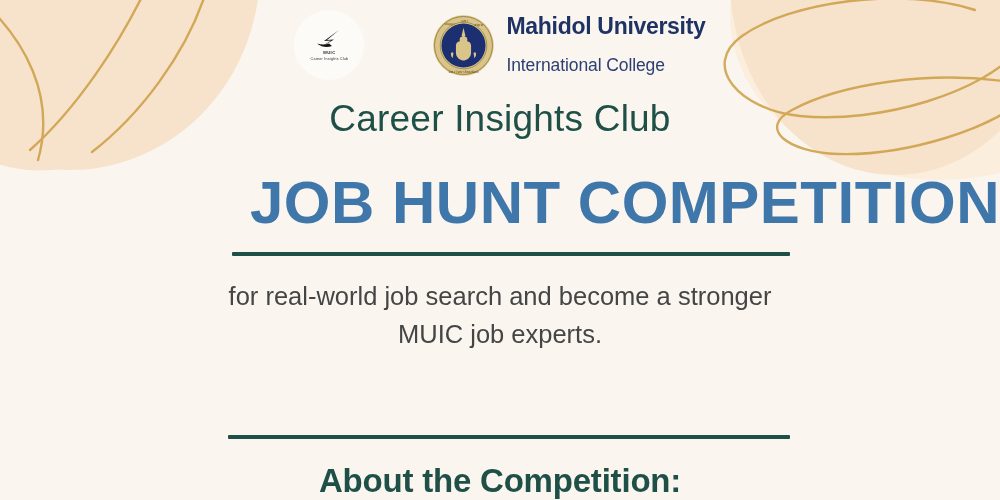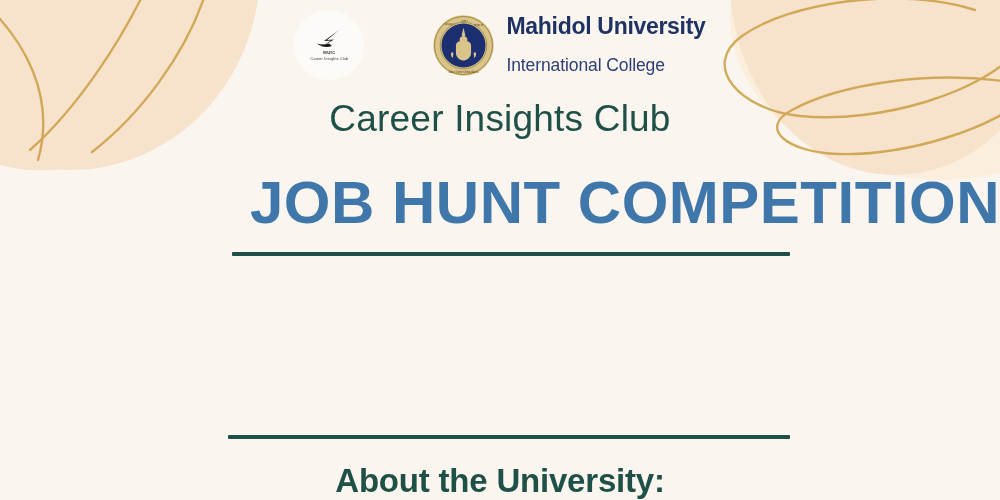--- a/index.html
+++ b/index.html
@@ -204,19 +204,21 @@
     </div>
   </div>
 
   <div class="club-title">Career Insights Club</div>
 
   <div class="main-title">JOB HUNT COMPETITION</div>
 
   <div class="rule rule-top"></div>
 
   <div class="body-copy">
+    <span class="line">for real-world job search and become a stronger</span>
+    <span class="line">MUIC job experts.</span>
   </div>
 
   <div class="rule rule-bottom"></div>
 
-  <div class="section-heading">About the University:</div>
+  <div class="section-heading">About the Competition:</div>
 
 </div>
 
 </body></html>

